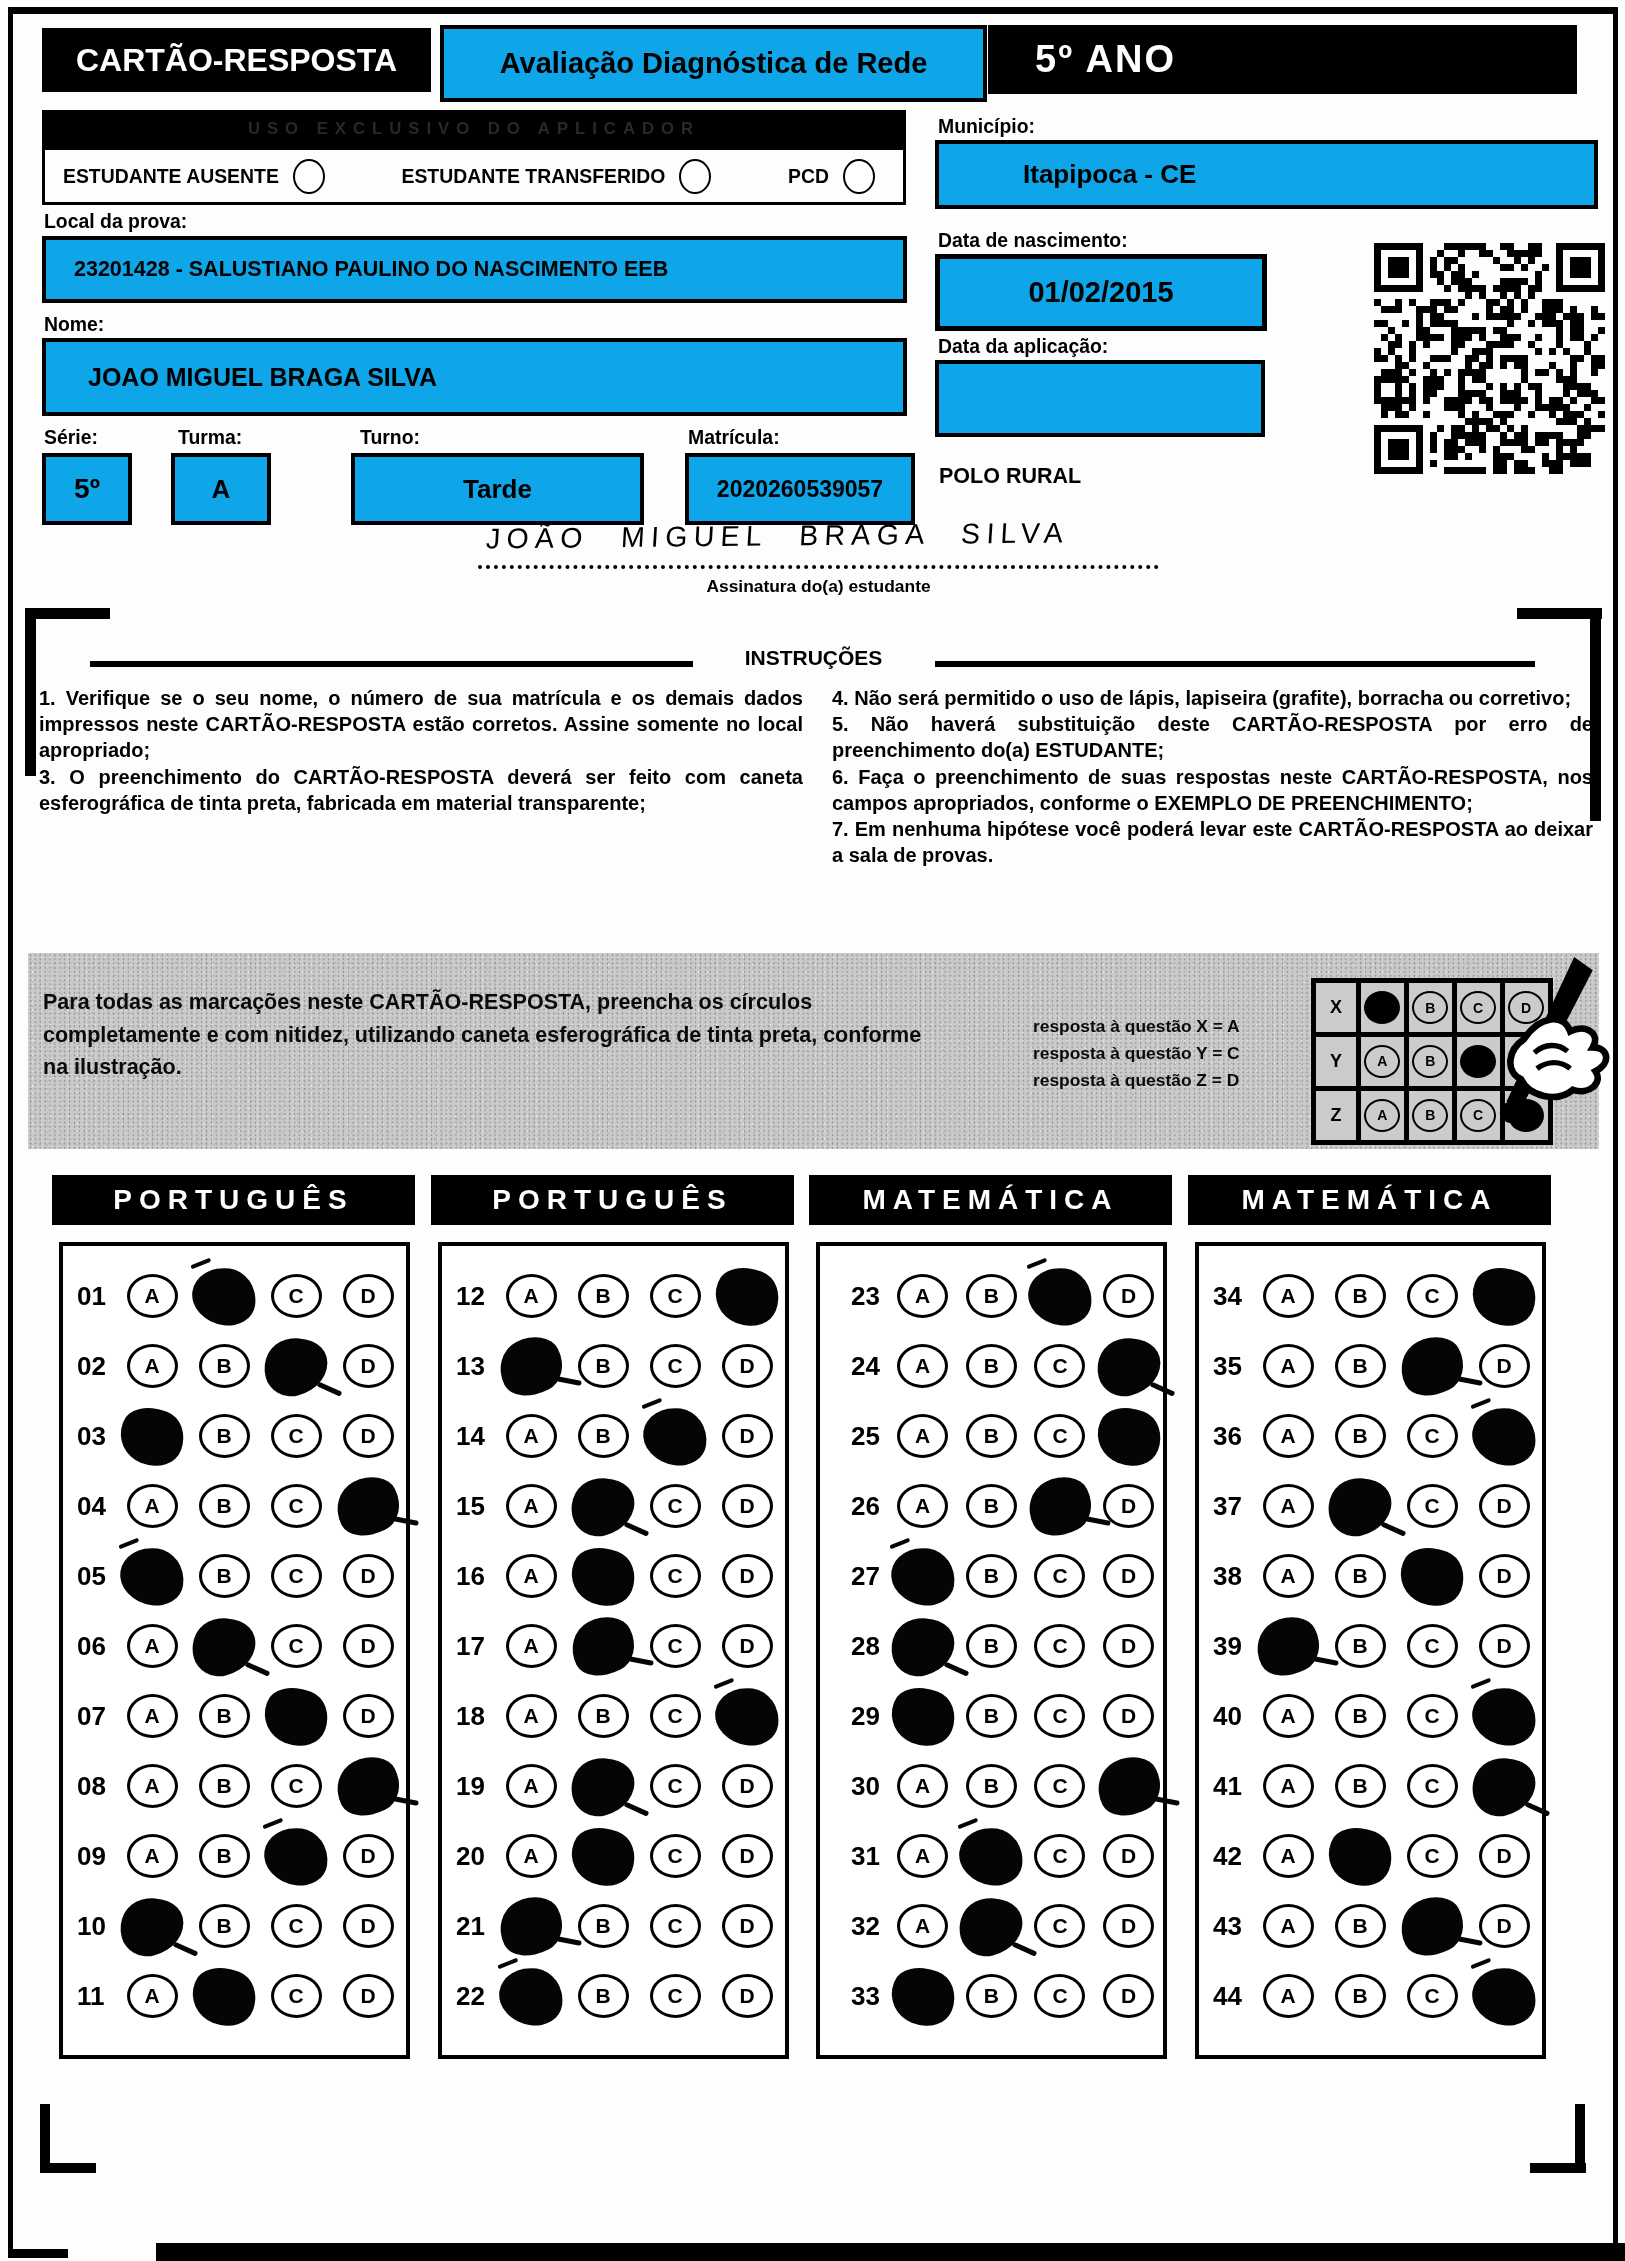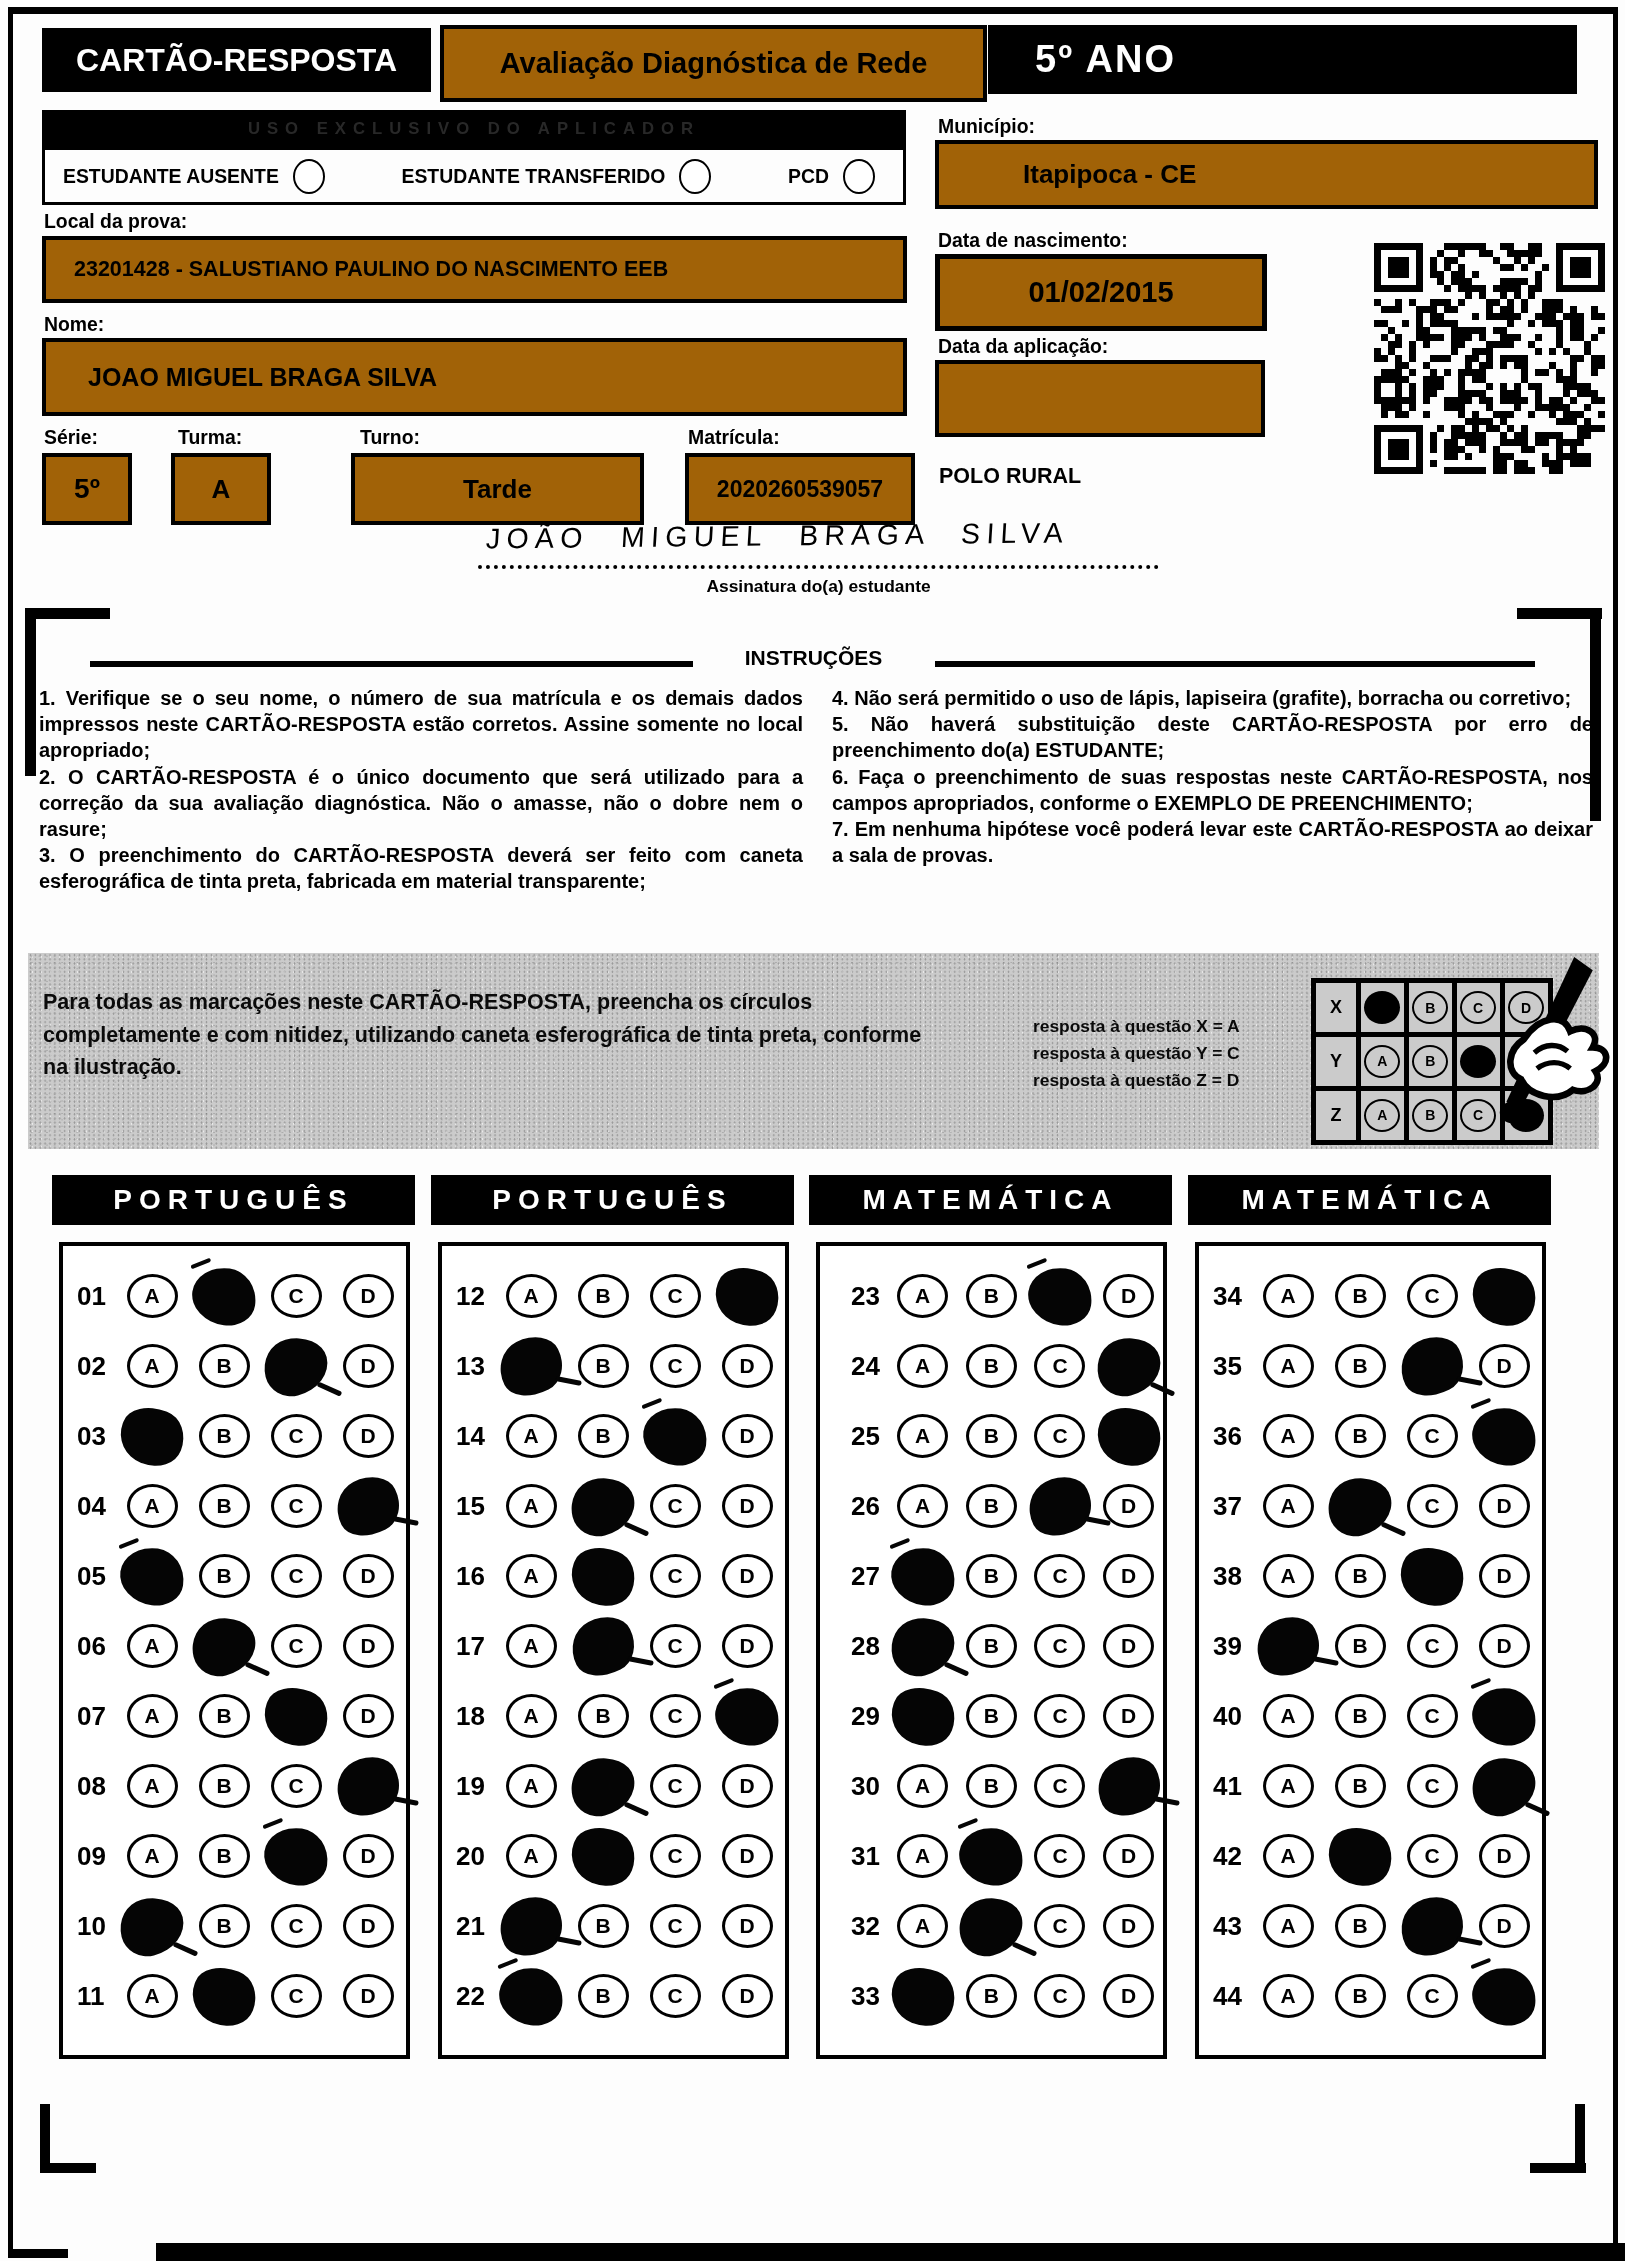--- a/index.html
+++ b/index.html
@@ -1,19 +1,19 @@
 <!DOCTYPE html>
 <html style="font-size:11px"><head>
 <meta charset="utf-8">
 <style>
   html,body{margin:0;padding:0;background:#888;}
   #page{position:relative;width:1626px;height:2261px;background:#fdfdfd;font-family:"Liberation Sans",sans-serif;color:#000;overflow:hidden;}
   .abs{position:absolute;}
   .blackbox{background:#000;color:#fff;display:flex;align-items:center;justify-content:center;}
-  .border-box{border:4.2px solid #000;background:#a16207;display:flex;align-items:center;}
+  .border-box{border:4.2px solid #000;background:#0ea5e9;display:flex;align-items:center;}
   .lbl{font-weight:700;font-size:19.4px;}
 
   
   #frame{left:8.3px;top:7px;right:8.3px;bottom:5.6px;border-left:5.6px solid #000;border-right:5.6px solid #000;border-top:7.6px solid #000;}
   #bottom-bar{left:156px;right:0;bottom:0;height:18px;background:#000;}
   #bottom-stub{left:8.3px;bottom:2.8px;width:60px;height:9.7px;background:#000;}
 
   
   #box-card{left:42px;top:28px;width:389px;height:64px;font-size:32px;font-weight:700;}
   #box-exam{left:440px;top:25px;width:539px;height:69px;border:4.9px solid #000;justify-content:center;font-size:29px;font-weight:700;}
@@ -708,21 +708,20 @@
   <div class="abs mark" style="left:40px;top:2104px;width:10.4px;height:69px;"></div>
   <div class="abs mark" style="left:40px;top:2163px;width:56px;height:10.4px;"></div>
   <div class="abs mark" style="left:1575px;top:2104px;width:10.4px;height:69px;"></div>
   <div class="abs mark" style="left:1530px;top:2163px;width:56px;height:10.4px;"></div>
 
   <div class="abs" id="instr-rule-l"></div>
   <div class="abs" id="instr-title">INSTRUÇÕES</div>
   <div class="abs" id="instr-rule-r"></div>
   <div class="abs instr-col" id="instr-left">
       <p>1. Verifique se o seu nome, o número de sua matrícula e os demais dados impressos neste CARTÃO-RESPOSTA estão corretos. Assine somente no local apropriado;</p>
-      <p>2. O CARTÃO-RESPOSTA é o único documento que será utilizado para a correção da sua avaliação diagnóstica. Não o amasse, não o dobre nem o rasure;</p>
       <p>3. O preenchimento do CARTÃO-RESPOSTA deverá ser feito com caneta esferográfica de tinta preta, fabricada em material transparente;</p>
     </div>
   <div class="abs instr-col" id="instr-right">
       <p>4. Não será permitido o uso de lápis, lapiseira (grafite), borracha ou corretivo;</p>
       <p>5. Não haverá substituição deste CARTÃO-RESPOSTA por erro de preenchimento do(a) ESTUDANTE;</p>
       <p>6. Faça o preenchimento de suas respostas neste CARTÃO-RESPOSTA, nos campos apropriados, conforme o EXEMPLO DE PREENCHIMENTO;</p>
       <p>7. Em nenhuma hipótese você poderá levar este CARTÃO-RESPOSTA ao deixar a sala de provas.</p>
     </div>
 
   <div class="abs" id="band"></div>

